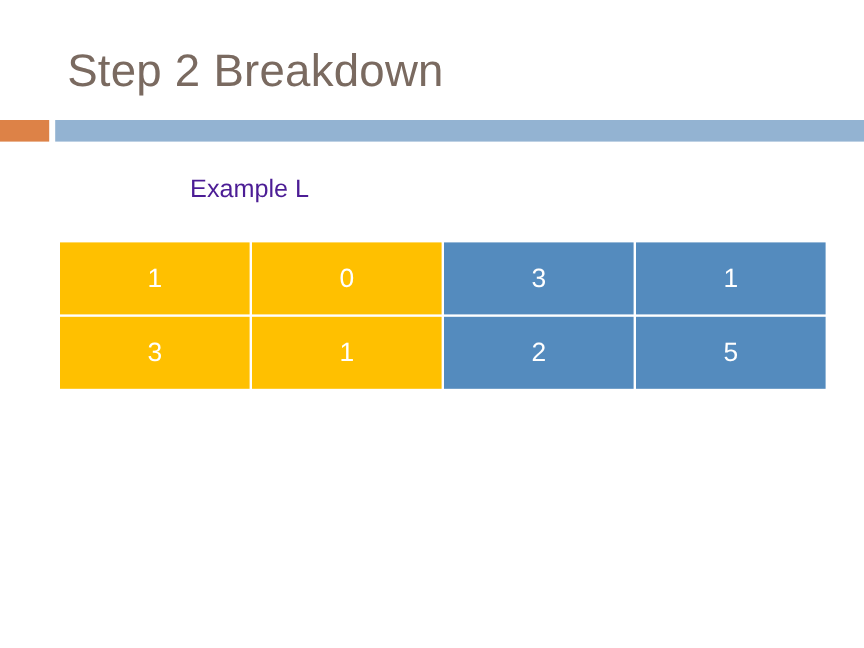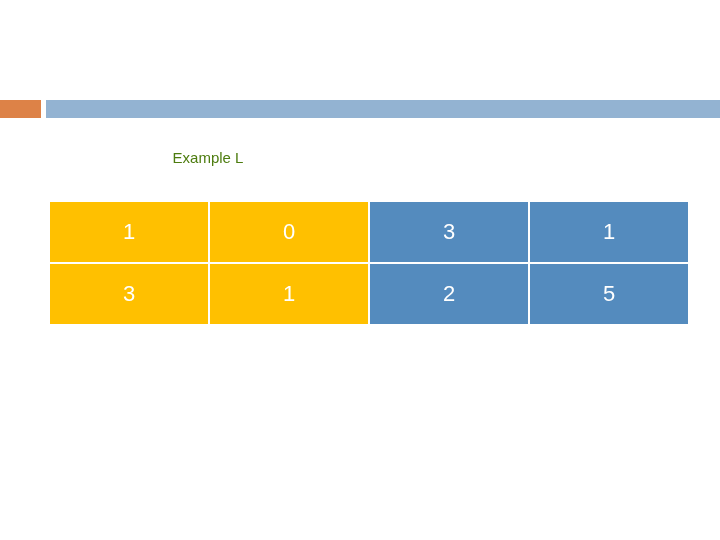--- a/index.html
+++ b/index.html
@@ -54,23 +54,23 @@
     top: 0;
     width: 674px;
     height: 18px;
     background: #93b3d2;
   }
 
   
   .col-caption {
     position: absolute;
     top: 148px;
-    font-size: 15px;
+    font-size: 21px;
     line-height: 20px;
-    color: #4d7c0f;
+    color: #4c1d95;
     text-align: center;
     white-space: nowrap;
   }
   #caption-left  { left: 48px;  width: 320px; }
   #caption-right { left: 368px; width: 322px; }
 
   
   #value-table {
     position: absolute;
     left: 48px;
@@ -93,20 +93,21 @@
   #value-table td.tone-gold { background: #ffc000; }
   #value-table td.tone-blue { background: #548bbe; }
   #value-table tr td:nth-child(1),
   #value-table tr td:nth-child(3) { text-align: center; }
 </style>
 </head>
 <body>
 
 <div id="slide">
 
+  <div id="slide-title">Step 2 Breakdown</div>
 
   <div id="title-rule">
     <div class="rule-nub"></div>
     <div class="rule-bar"></div>
   </div>
 
   <div id="caption-left" class="col-caption">Example L</div>
 
 
   <table id="value-table">

